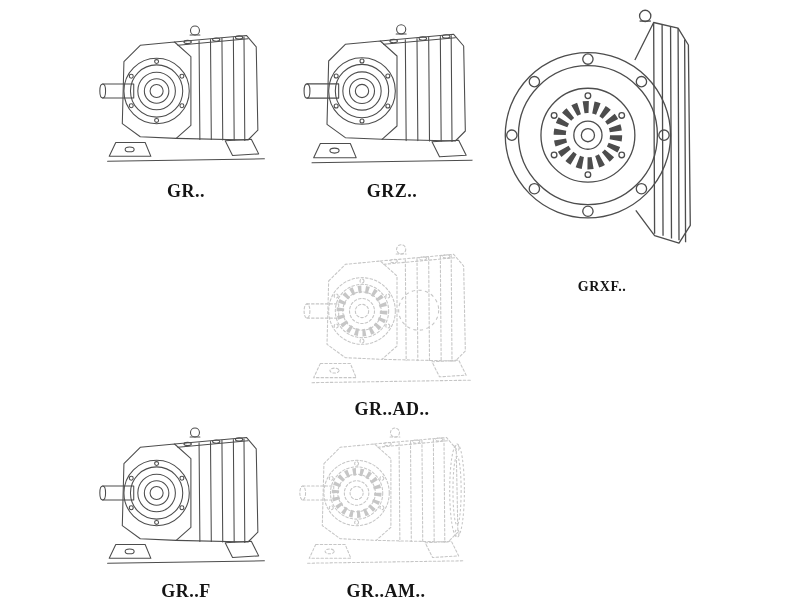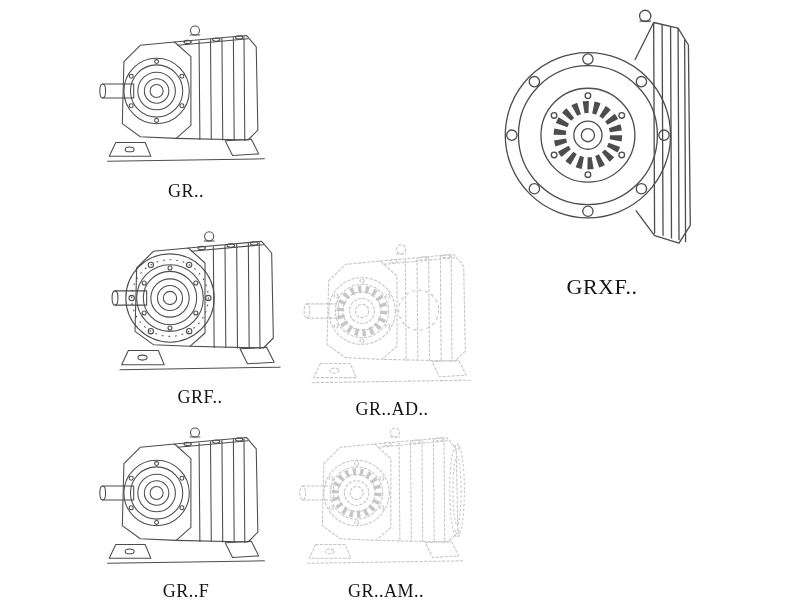--- a/index.html
+++ b/index.html
@@ -25,29 +25,29 @@
   .fig .art svg {
     width: 100%; height: 100%; display: block;
     color: var(--line-color, #4d4d4d);
   }
   .fig.faded .art svg {
     color: var(--faded-line-color, #c6c6c6);
     stroke-dasharray: 3 2.5;
   }
   .fig-label {
     flex: 0 0 auto;
-    font-weight: 400;
+    font-weight: 700;
     font-size: 18px;
     letter-spacing: 0.5px;
     color: var(--label-color, #141414);
     white-space: nowrap;
     line-height: 22px;
     text-align: center;
   }
-  .fig-label.lg { font-size: 22px; }
+  .fig-label.lg { font-size: 14px; }
   .defs-holder { position: absolute; width: 0; height: 0; overflow: hidden; }
 </style>
 </head>
 <body>
 
 <svg class="defs-holder" aria-hidden="true">
   <defs>
 
     <g id="gb-core" fill="none" stroke="currentColor" stroke-width="1.3" stroke-linejoin="round" stroke-linecap="round">
       <path d="M24 186 L216 183"></path>
@@ -177,38 +177,38 @@
 
   <figure class="fig" style="left:88px; top:2px; width:196px; height:200px;">
     <div class="art">
       <svg>
           <use href="#gb-iso" width="100%" height="100%"></use>
         </svg>
     </div>
     <figcaption class="fig-label">GR..</figcaption>
   </figure>
 
+  <figure class="fig" style="left:292px; top:2px; width:200px; height:200px;">
+    <div class="art">
+      <svg>
+          <use href="#gb-iso" width="100%" height="100%"></use>
+        </svg>
+    </div>
+    <figcaption class="fig-label">GRZ..</figcaption>
+  </figure>
 
   <figure class="fig" style="left:494px; top:0px; width:216px; height:298px;">
     <div class="art">
       <svg>
           <use href="#gb-front" width="100%" height="100%"></use>
         </svg>
     </div>
     <figcaption class="fig-label lg">GRXF..</figcaption>
   </figure>
 
-  <figure class="fig" style="left:100px; top:210px; width:200px; height:198px;">
-    <div class="art">
-      <svg>
-          <use href="#gb-flange" width="100%" height="100%"></use>
-        </svg>
-    </div>
-    <figcaption class="fig-label">GRF..</figcaption>
-  </figure>
 
   <figure class="fig faded" style="left:292px; top:224px; width:200px; height:196px;">
     <div class="art">
       <svg>
           <use href="#gb-ad" width="100%" height="100%"></use>
         </svg>
     </div>
     <figcaption class="fig-label">GR..AD..</figcaption>
   </figure>
 

